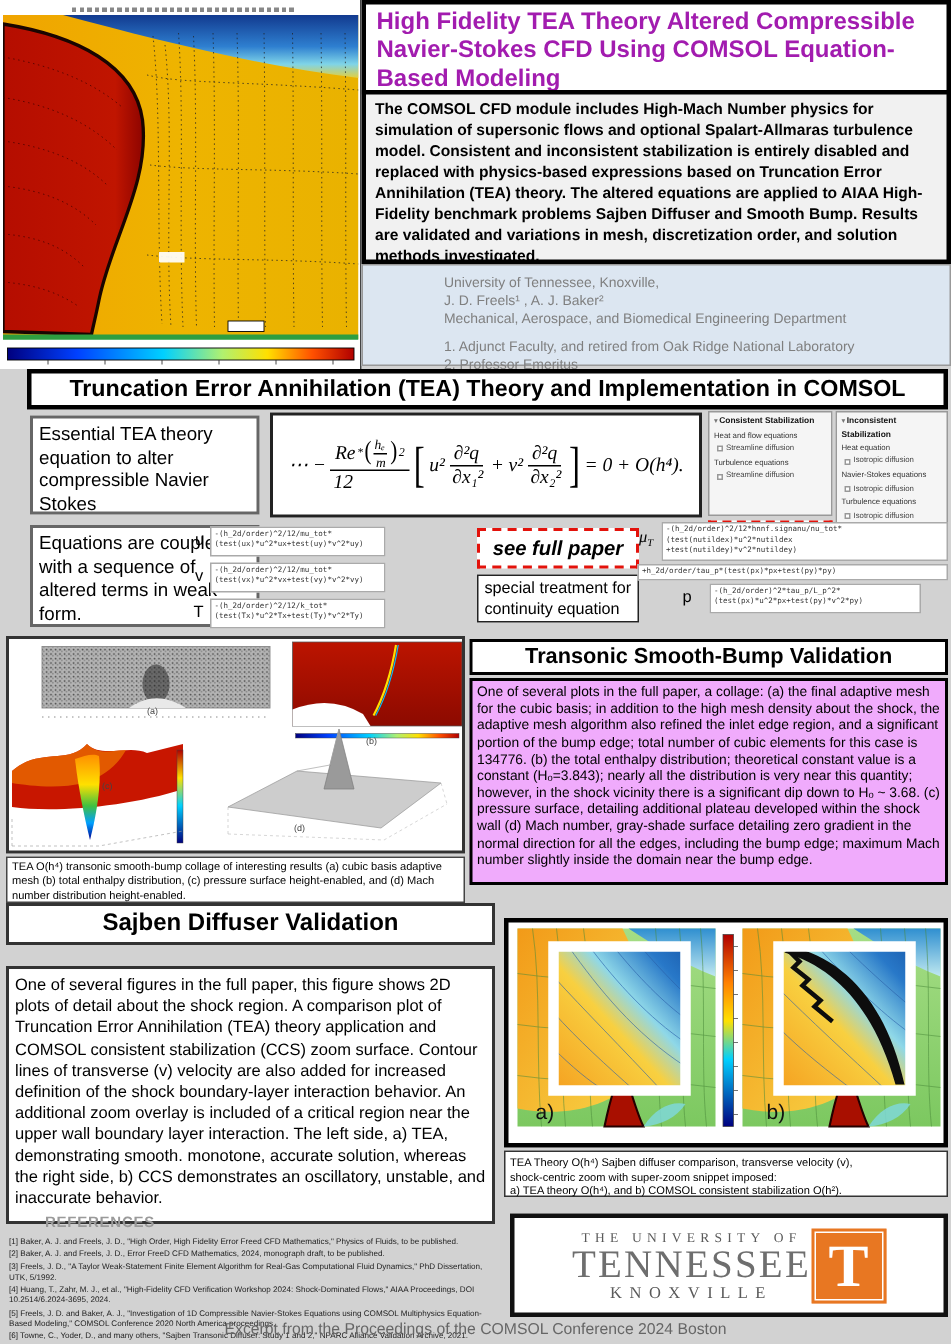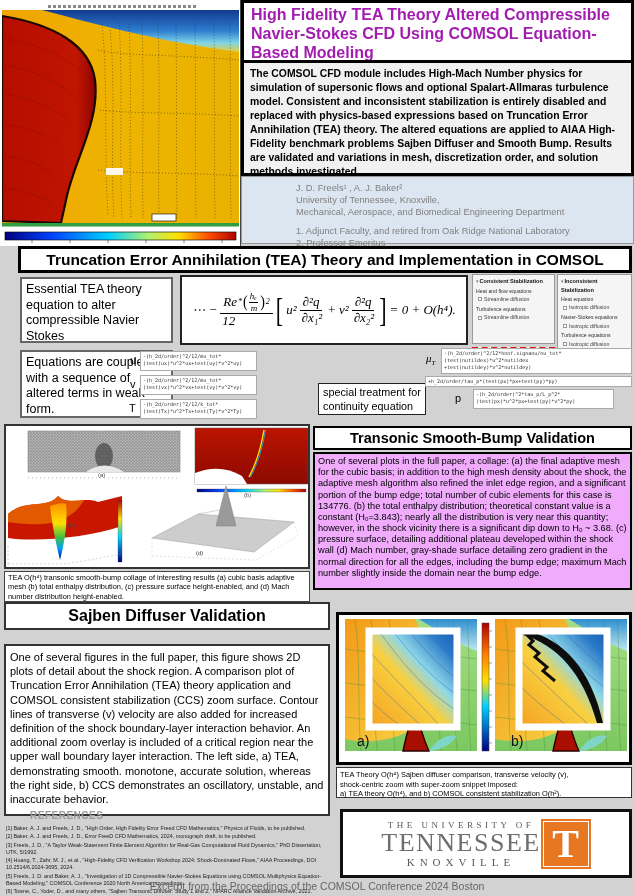--- a/index.html
+++ b/index.html
@@ -187,22 +187,22 @@
           <line x1="144" y1="230" x2="144" y2="233"></line>
         <line x1="182" y1="230" x2="182" y2="233"></line>
           <line x1="220" y1="230" x2="220" y2="233"></line>
       </g>
     </svg>
   </div>
 
   <div class="title-block">High Fidelity TEA Theory Altered Compressible Navier-Stokes CFD Using COMSOL Equation-Based Modeling</div>
   <div class="abstract-box">The COMSOL CFD module includes High-Mach Number physics for simulation of supersonic flows and optional Spalart-Allmaras turbulence model. Consistent and inconsistent stabilization is entirely disabled and replaced with physics-based expressions based on Truncation Error Annihilation (TEA) theory.  The altered equations are applied to AIAA High-Fidelity benchmark problems Sajben Diffuser and Smooth Bump.  Results are validated and variations in mesh, discretization order, and solution methods investigated.</div>
   <div class="authors-block">
+    <div>University of Tennessee, Knoxville,</div>
     <div>J. D. Freels¹ , A. J. Baker²</div>
-    <div>University of Tennessee, Knoxville,</div>
     <div>Mechanical, Aerospace, and Biomedical Engineering  Department</div>
     <div class="gap"></div>
     <div>1. Adjunct Faculty,  and retired from Oak Ridge National Laboratory</div>
     <div>2. Professor Emeritus</div>
   </div>
 
   <div class="tea-header">Truncation Error Annihilation (TEA) Theory and Implementation in COMSOL</div>
   <div class="tea-note" id="note1">Essential TEA theory equation to alter compressible  Navier Stokes</div>
   <div class="tea-note" id="note2">Equations are coupled with a sequence of altered terms in weak form.</div>
 
@@ -292,20 +292,21 @@
   <span class="code-label" id="lbl-u">u</span>
   <div class="code-box" id="code-u">-(h_2d/order)^2/12/mu_tot*
 (test(ux)*u^2*ux+test(uy)*v^2*uy)</div>
   <span class="code-label" id="lbl-v">v</span>
   <div class="code-box" id="code-v">-(h_2d/order)^2/12/mu_tot*
 (test(vx)*u^2*vx+test(vy)*v^2*vy)</div>
   <span class="code-label" id="lbl-T">T</span>
   <div class="code-box" id="code-T">-(h_2d/order)^2/12/k_tot*
 (test(Tx)*u^2*Tx+test(Ty)*v^2*Ty)</div>
 
+  <div id="see-full-paper">see full paper</div>
   <span class="code-label" id="lbl-mu"><span>μ</span><sub>T</sub></span>
   <div class="code-box" id="code-mu">-(h_2d/order)^2/12*hnnf.signanu/nu_tot*
 (test(nutildex)*u^2*nutildex
 +test(nutildey)*v^2*nutildey)</div>
   <div id="continuity-note">special treatment for continuity equation</div>
   <div class="code-box" id="code-p-extra">+h_2d/order/tau_p*(test(px)*px+test(py)*py)</div>
   <span class="code-label" id="lbl-p">p</span>
   <div class="code-box" id="code-p">-(h_2d/order)^2*tau_p/L_p^2*
 (test(px)*u^2*px+test(py)*v^2*py)</div>
 

